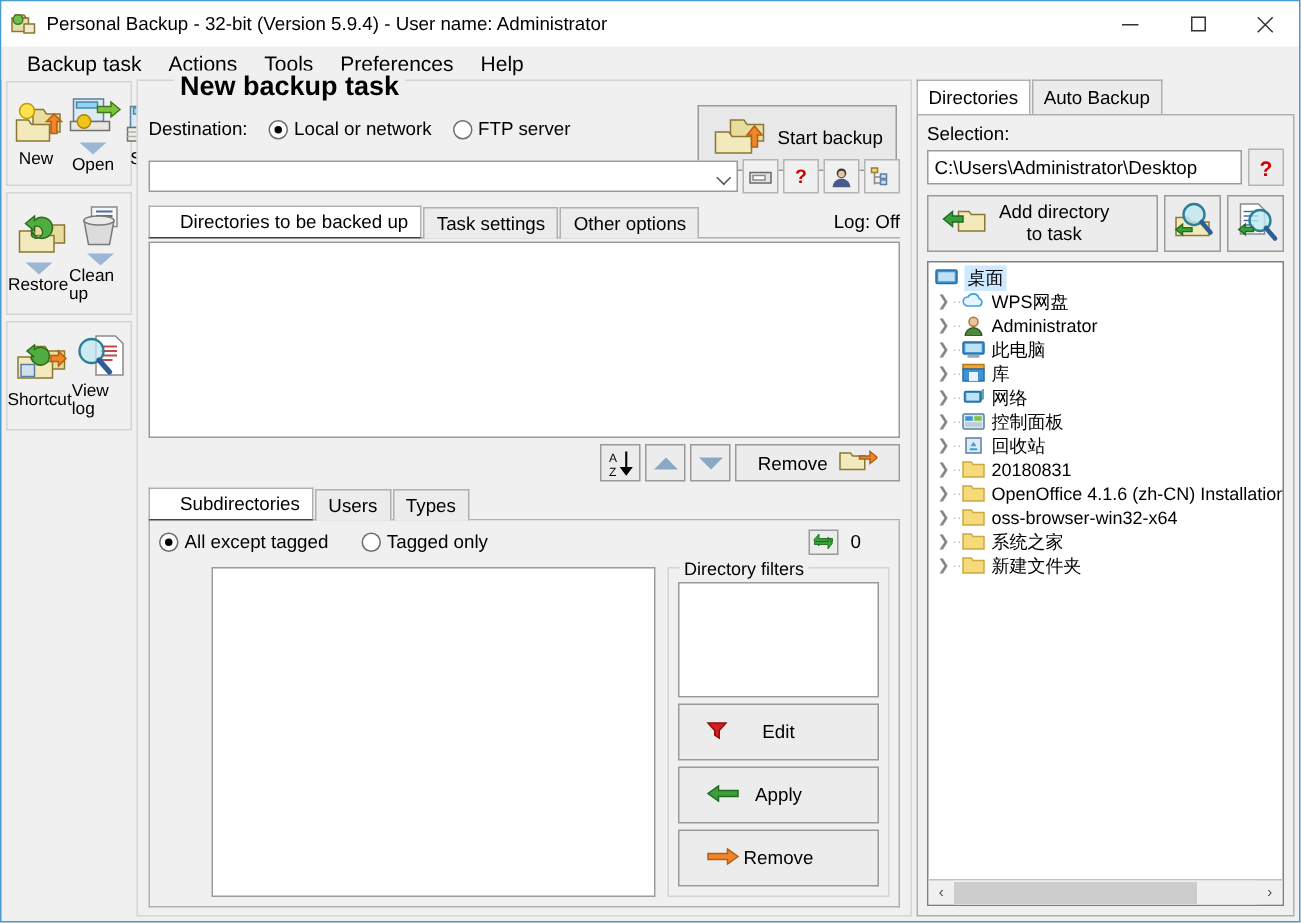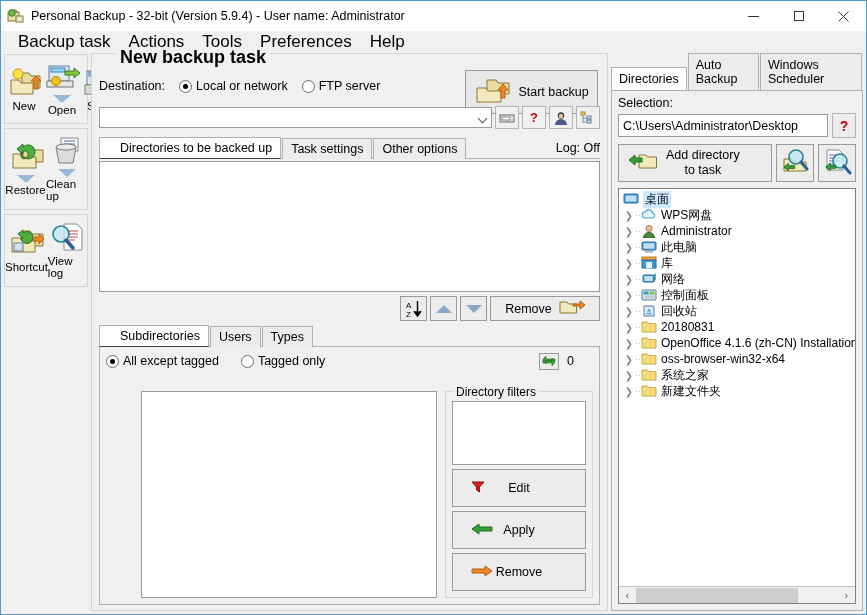--- a/index.html
+++ b/index.html
@@ -33,21 +33,21 @@
   .wc { width:45px; height:30px; display:flex; align-items:center; justify-content:center; color:#333; font-size:13px; }
   .wc .bar { width:11px; height:1px; background:#333; }
   .wc .sq { width:10px; height:10px; border:1px solid #333; }
   
   .menubar {
     height:22px; min-height:22px;
     background:#f0f0f0;
     display:flex; align-items:center;
     padding-left:8px;
   }
-  .menuitem { padding:2px 9px; font-size:17px;text-align:right; }
+  .menuitem { padding:2px 9px; font-size:14px;text-align:right; }
   
   .body {
     flex:1; display:flex; padding:0 3px 3px 3px; gap:0;
     min-height:0;
   }
   
   .lefttb {
     width:84px; min-width:84px;
     display:flex; flex-direction:column; gap:4px;
     padding-top:1px;
@@ -99,21 +99,21 @@
   .sqbtn { width:27px;height:25px;border:1px solid #9a9a9a;background:#ececec;display:flex;align-items:center;justify-content:center;margin-right:3px;}
   .removebtn { width:110px;height:25px;border:1px solid #9a9a9a;background:#ececec;display:flex;align-items:center;justify-content:center;gap:7px;font-size:12.5px;}
   .tri-up{width:0;height:0;border-left:8px solid transparent;border-right:8px solid transparent;border-bottom:8px solid #8aa7c6;}
   .tri-dn{width:0;height:0;border-left:8px solid transparent;border-right:8px solid transparent;border-top:8px solid #8aa7c6;}
   
   .lowertabs { display:flex; align-items:flex-end; margin-top:3px; border-bottom:1px solid #b0b0b0;}
   .lowerbox { flex:1; border:1px solid #b0b0b0; border-top:0; background:#f0f0f0; padding:5px 6px 6px 6px; display:flex; flex-direction:column; min-height:0;}
   .optrow { display:flex; align-items:center; height:18px; }
   .greenbtn { width:20px;height:17px;border:1px solid #9a9a9a;background:#ececec;display:flex;align-items:center;justify-content:center;margin-left:auto;}
   .cnt { width:34px; text-align:left; padding-left:8px; font-size:12.5px;}
-  .lowercontent { display:flex; gap:8px; flex:1; margin-top:21px; min-height:0;padding-left:35px; }
+  .lowercontent { display:flex; gap:8px; flex:1; margin-top:8px; min-height:0;padding-left:35px; }
   .subdirlist { flex:1; border:1px solid #9a9a9a; background:#fff; }
   .filterpanel { width:148px; min-width:148px; border:1px solid #d4d4d4; position:relative; padding:9px 6px 6px 6px; display:flex; flex-direction:column;}
   .filtertitle { position:absolute; top:-7px; left:7px; background:#f0f0f0; padding:0 3px; font-size:12px;}
   .filterlist { flex:1; border:1px solid #9a9a9a; background:#fff; min-height:0;}
   .filterbtn { height:38px; border:1px solid #9a9a9a; background:#ececec; display:flex; align-items:center; margin-top:4px; font-size:12.5px; position:relative;}
   .filterbtn span.t { position:absolute; left:0; right:0; text-align:center; }
   .filterbtn .ic { margin-left:18px; z-index:1; }
   
   .right {
     width:252px; min-width:252px;
@@ -437,21 +437,20 @@
             </div>
           </div>
         </div>
       </div>
     </div>
 
     <div class="right">
       <div class="rtabrow">
         <div class="rtab active">Directories</div>
         <div class="rtab">Auto Backup</div>
-        <div class="rtab">Windows Scheduler</div>
       </div>
       <div class="rpanel">
         <div class="sellabel">Selection:</div>
         <div class="selrow">
           <div class="selinput">C:\Users\Administrator\Desktop</div>
           <div class="qbtn">?</div>
         </div>
         <div class="addrow">
           <div class="addbtn">
             <span>

